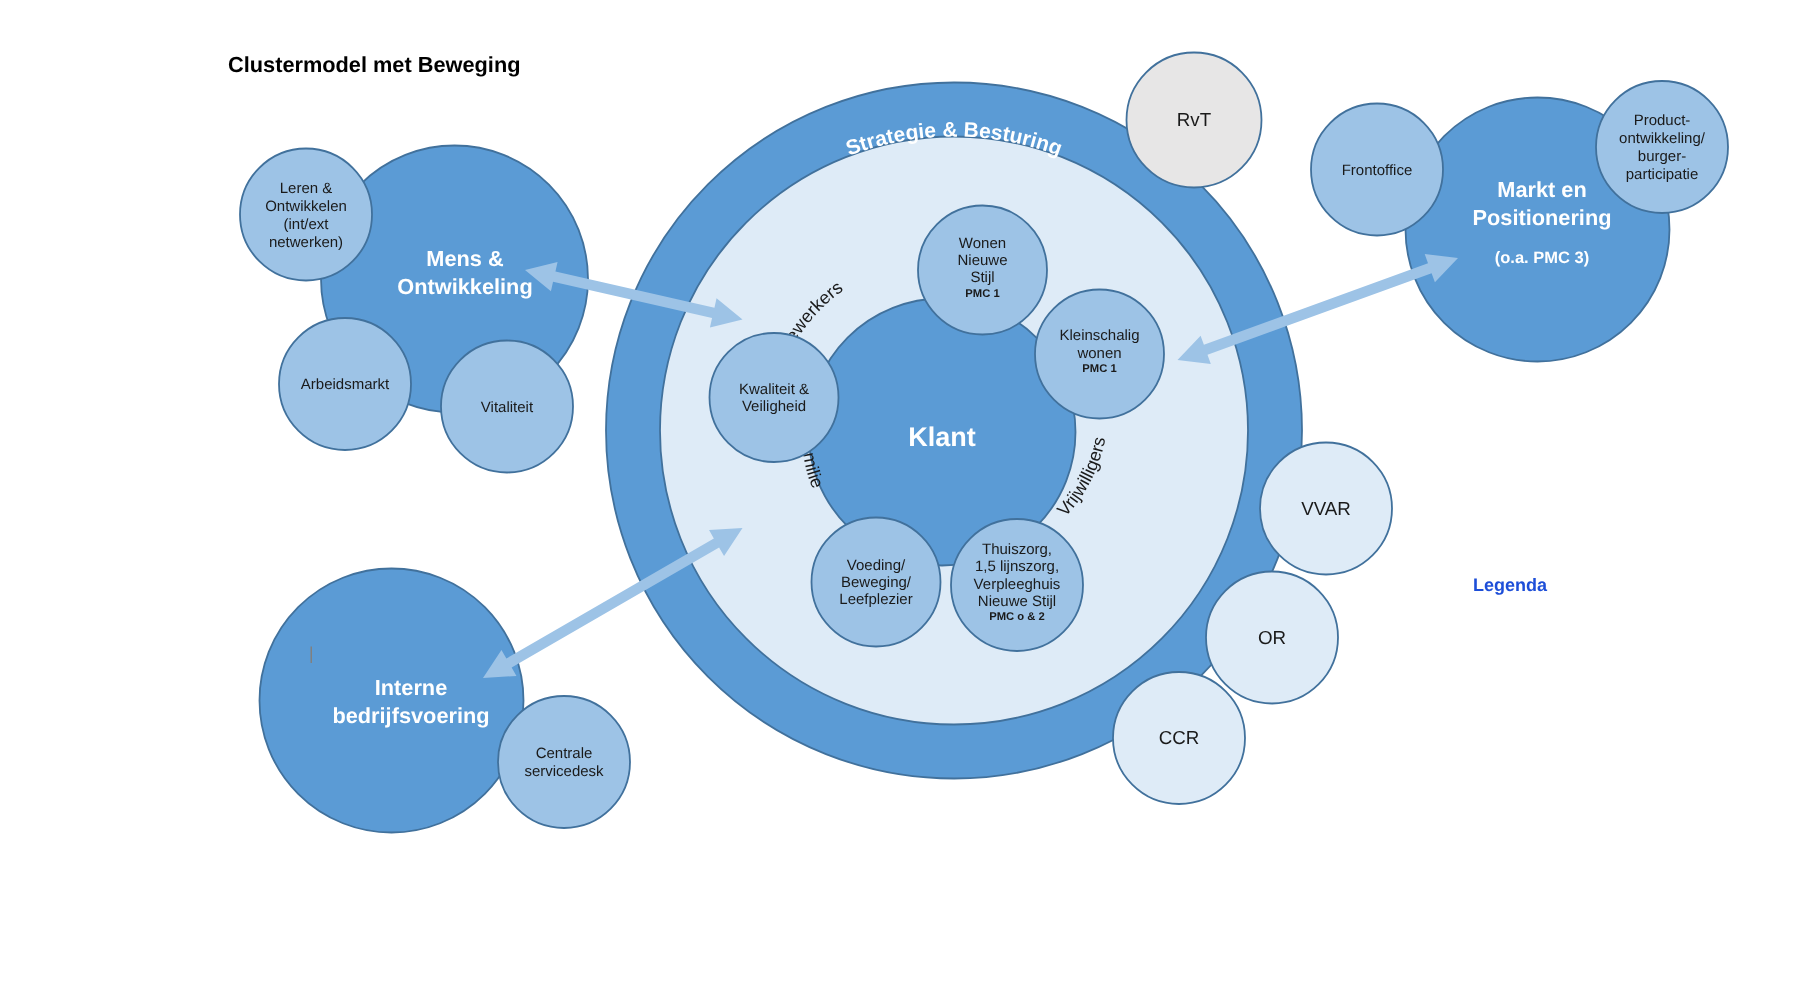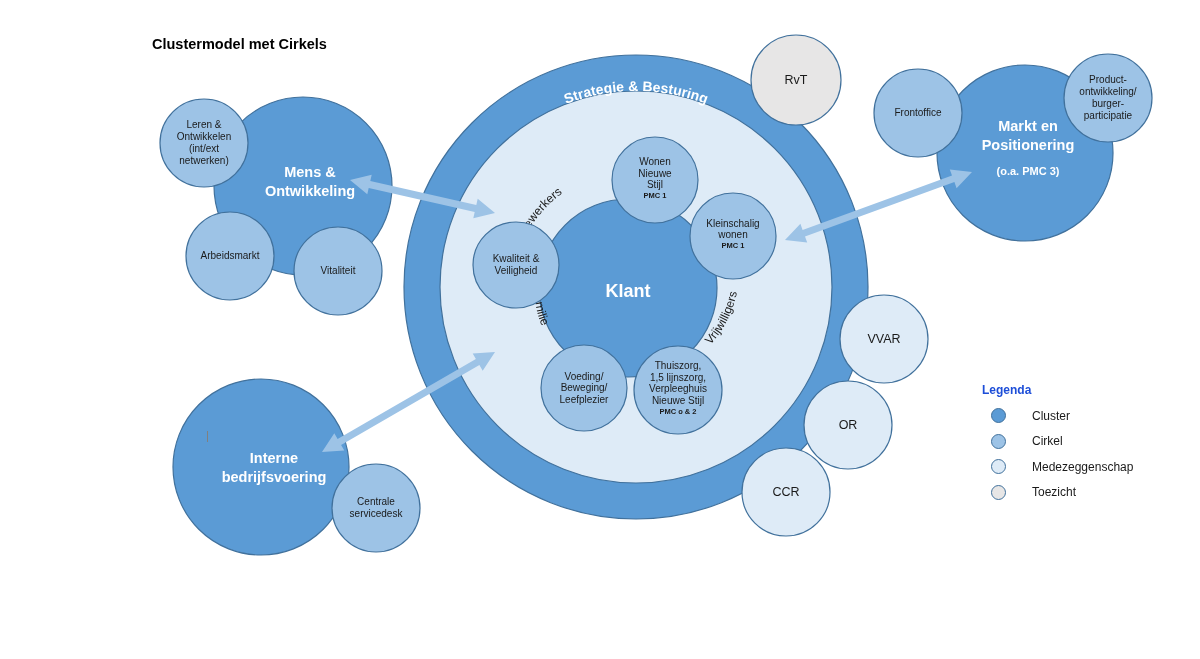--- a/index.html
+++ b/index.html
@@ -17,21 +17,21 @@
   .legend { position: absolute; left: 982px; top: 383px; }
   .legend-title { font-size: 12px; font-weight: bold; color: #1d4ed8; margin-bottom: 6px; }
   .legend-row { display: flex; align-items: center; height: 25.5px; }
   .legend-dot { width: 15px; height: 15px; border-radius: 50%; border: 1.2px solid #41719c; margin-left: 9px; margin-right: 26px; box-sizing: border-box; }
   .legend-label { font-size: 12px; color: #1a1a1a; }
   .cursor-mark { position: absolute; left: 207px; top: 431px; width: 1px; height: 11px; background: #808080; }
 </style>
 </head>
 <body>
 
-<div id="title">Clustermodel met Cirkels</div>
+<div id="title">Clustermodel met Beweging</div>
 
 <svg id="diagram" width="1200" height="659" viewBox="0 0 1200 659">
   <defs>
     <path id="arc-strategie" d="M 440 287 A 196 196 0 0 1 832 287"></path>
     <path id="arc-medewerkers" d="M 520 250 A 116 116 0 0 1 628 172"></path>
     <path id="arc-familie" d="M 540 255 A 100 100 0 0 0 560 355"></path>
     <path id="arc-vrijwilligers" d="M 705 350 A 105 105 0 0 0 738 285"></path>
   </defs>
 
   <g>
@@ -172,31 +172,13 @@
       <polygon points="350.0,180.0 367.3,194.2 368.7,187.9 474.7,212.0 473.3,218.3 495.0,213.0 477.7,198.8 476.3,205.1 370.3,181.0 371.7,174.7" fill="#9dc3e6"></polygon>
       <polygon points="972.0,172.0 949.8,169.4 952.0,175.5 802.6,229.9 800.4,223.8 785.0,240.0 807.2,242.6 805.0,236.5 954.4,182.1 956.6,188.2" fill="#9dc3e6"></polygon>
       <polygon points="322.0,452.0 344.3,450.6 341.1,445.0 479.4,365.0 482.7,370.7 495.0,352.0 472.7,353.4 475.9,359.0 337.6,439.0 334.3,433.3" fill="#9dc3e6"></polygon>
     </g>
 </svg>
 
 <div class="cursor-mark"></div>
 
 <div class="legend">
   <div class="legend-title">Legenda</div>
-  <div id="legend-rows">
-      <div class="legend-row">
-        <div class="legend-dot" style="background: rgb(91, 155, 213);"></div>
-        <span class="legend-label">Cluster</span>
-      </div>
-      <div class="legend-row">
-        <div class="legend-dot" style="background: rgb(157, 195, 230);"></div>
-        <span class="legend-label">Cirkel</span>
-      </div>
-      <div class="legend-row">
-        <div class="legend-dot" style="background: rgb(222, 235, 247);"></div>
-        <span class="legend-label">Medezeggenschap</span>
-      </div>
-      <div class="legend-row">
-        <div class="legend-dot" style="background: rgb(231, 230, 230);"></div>
-        <span class="legend-label">Toezicht</span>
-      </div>
-    </div>
 </div>
 
 </body></html>

